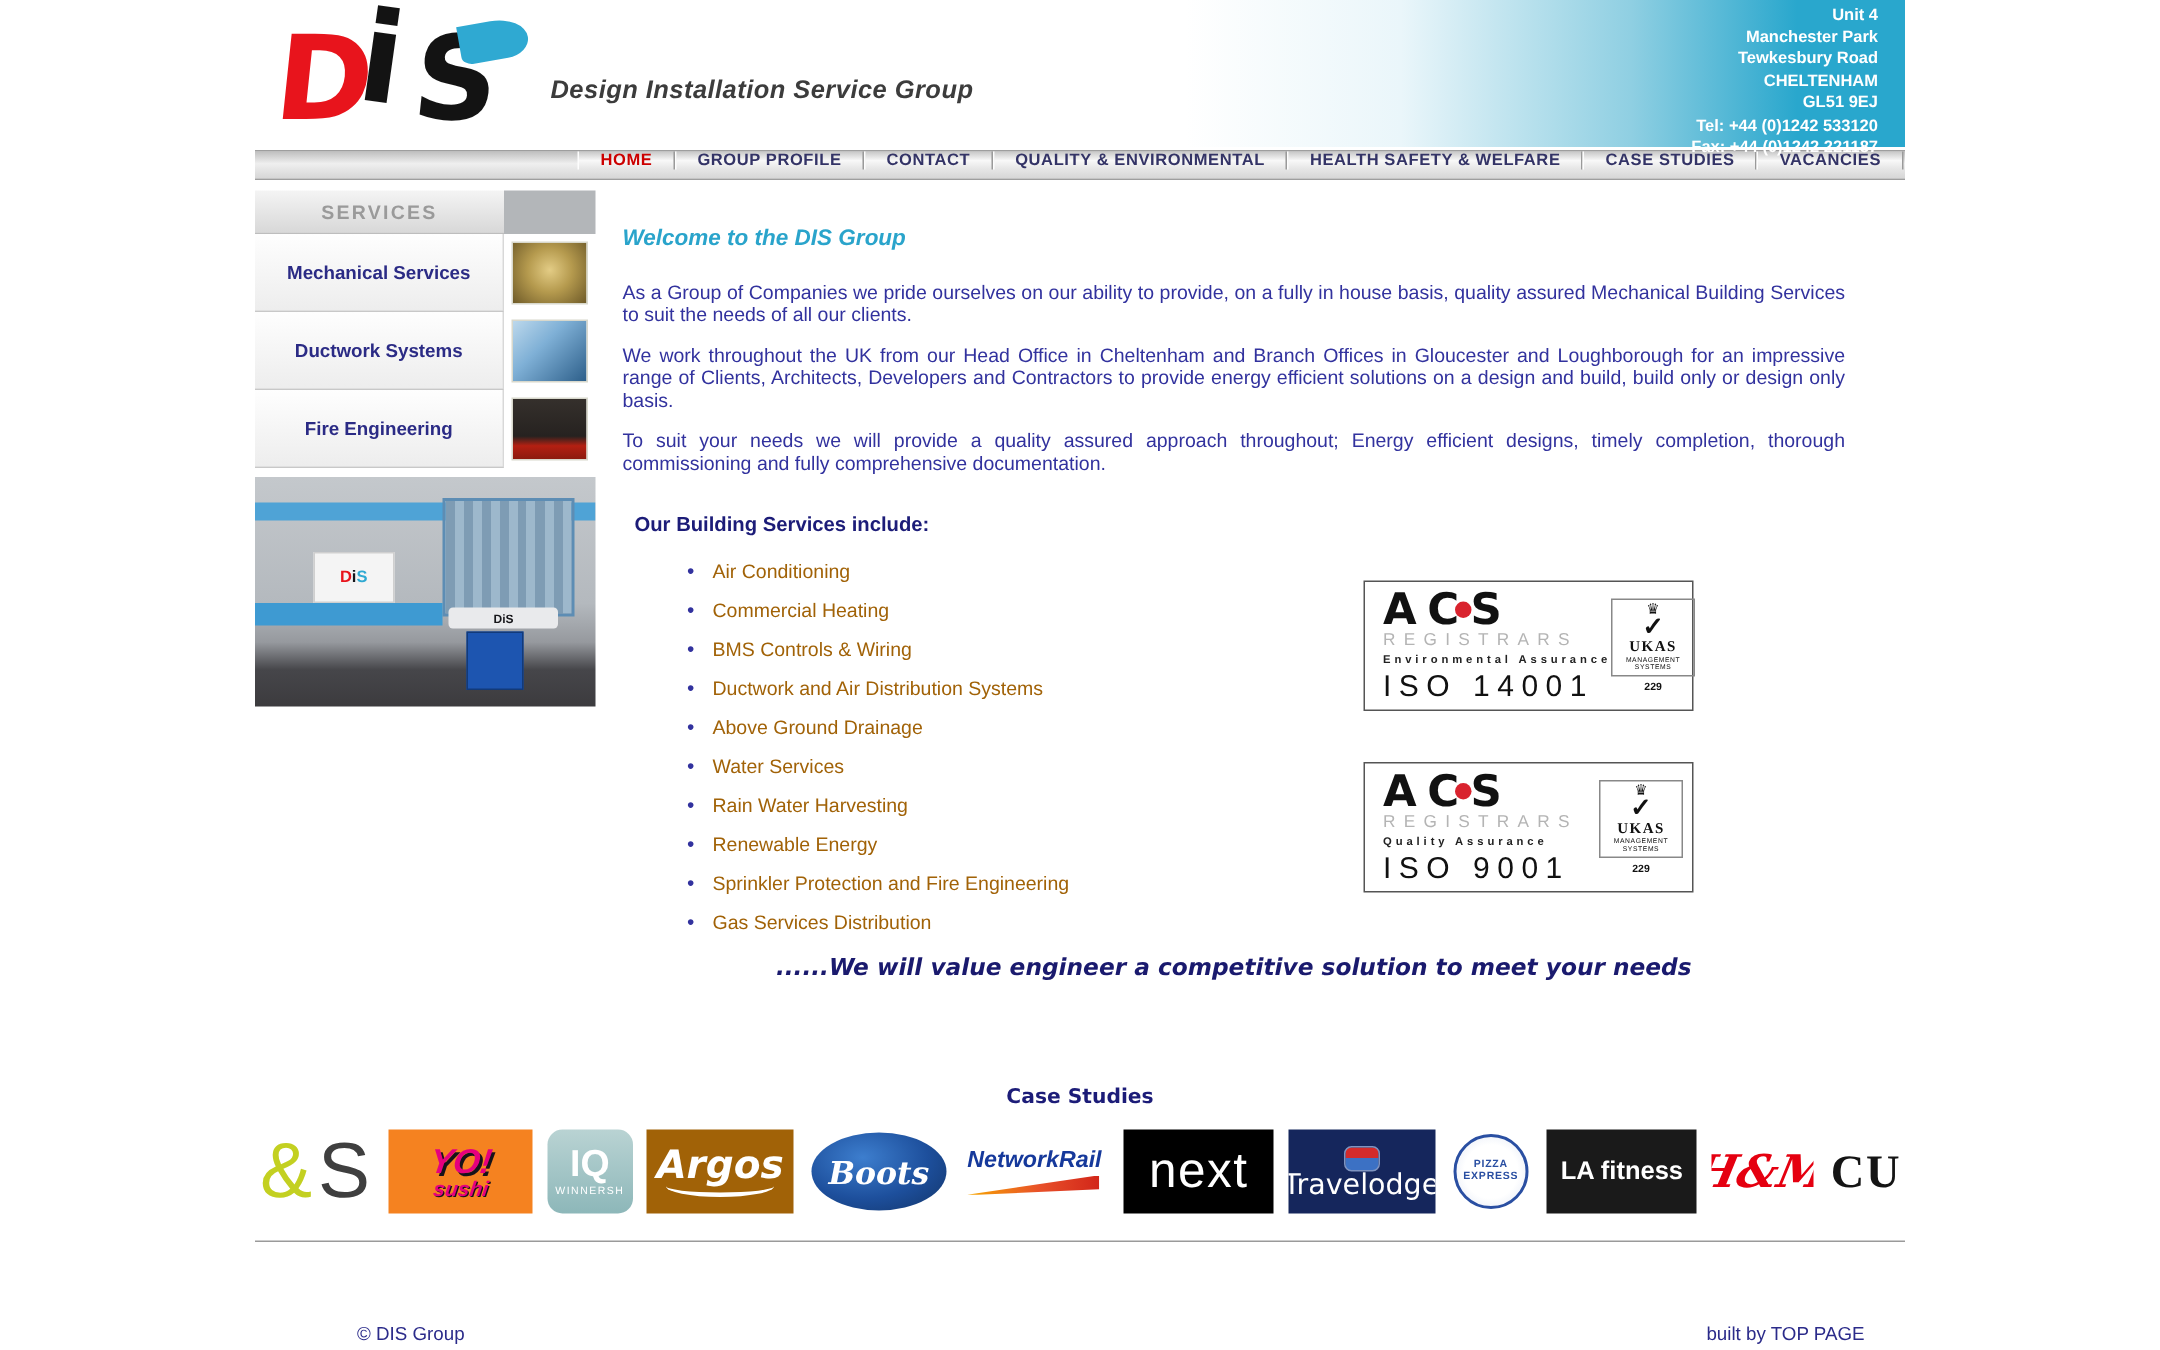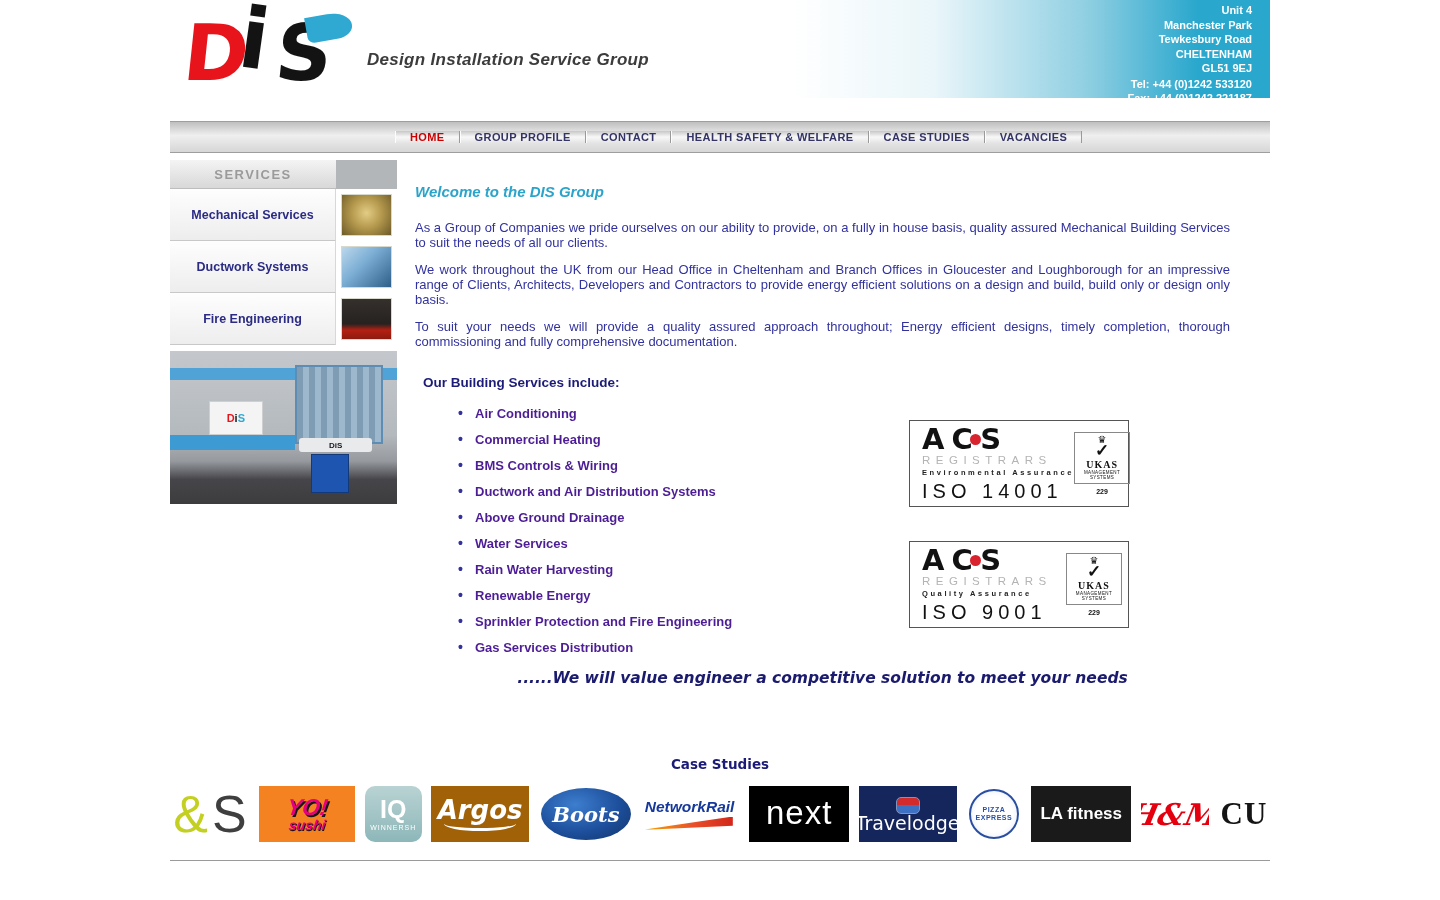--- a/index.html
+++ b/index.html
@@ -32,23 +32,23 @@
     font-size:17px; color:#3c3c3c; letter-spacing:0.3px;
   }
   .header-address {
     position:absolute; right:18px; top:3px; text-align:right;
     color:#ffffff; font-weight:bold; font-size:11px; line-height:14.5px;
   }
   .header-address .tel-line { margin-top:1px; }
 
   
   .nav {
-    height:32px; display:flex; align-items:center;
+    height:20px; display:flex; align-items:flex-start;
     background:linear-gradient(180deg,#bfbfbf 0%,#efefef 45%,#d6d6d6 100%);
-    border-top:1px solid #9e9e9e; border-bottom:1px solid #9e9e9e;margin-top:21px;
+    border-top:1px solid #9e9e9e; border-bottom:1px solid #9e9e9e;
   }
   .nav-spacer { width:225px; border-right:1px solid #9a9a9a; }
   .nav-fill { flex:1; border-left:1px solid #f8f8f8; }
   .nav-btn {
     display:flex; align-items:center; justify-content:center;
     background:linear-gradient(180deg,#c7c7c7 0%,#f8f8f8 50%,#e4e4e4 100%);
     border-left:1px solid #fdfdfd; border-right:1px solid #9a9a9a;
     font-size:11px; font-weight:bold; color:#333366; letter-spacing:0.4px;
     cursor:pointer; white-space:nowrap; padding:0 14px;
   }
@@ -107,21 +107,21 @@
     background:#e9eaec; border-radius:3px; display:flex; align-items:center; justify-content:center;
     font-size:8px; font-weight:bold; color:#16161a;
   }
   .bp-door { position:absolute; left:62%; width:17%; top:67%; height:26%; background:#1d55b0; border:1px solid #123a7a; }
 
   
   .welcome { color:#2aa4cb; font-weight:bold; font-style:italic; font-size:15px; margin:23px 0 20px 0; }
   .para { color:#32329e; font-size:13px; line-height:15px; text-align:justify; max-width:815px; margin:0 0 12px 0; }
   .services-include { color:#1c1c78; font-weight:bold; font-size:13.5px; margin:26px 0 16px 8px; }
   ul.svc-list { list-style:none; margin:0 0 0 43px; padding:0; }
-  ul.svc-list li { color:#4c1d95; font-size:13px; margin-bottom:11px; position:relative; padding-left:17px;font-weight:bold; }
+  ul.svc-list li { color:#a16207; font-size:13px; margin-bottom:11px; position:relative; padding-left:17px; }
   ul.svc-list li::before { content:"•"; position:absolute; left:0; top:-1px; color:#32329e; font-size:14px; }
 
   
   .iso-badge {
     position:absolute; width:220px; height:87px; border:1px solid #555;
     background:#fff; display:flex; align-items:center; padding:6px 6px 6px 12px;
   }
   .iso-badge.b1 { left:512px; top:260px; }
   .iso-badge.b2 { left:512px; top:381px; }
   .acs-left { flex:1; }
@@ -231,20 +231,21 @@
       <div class="tel-line">Tel: +44 (0)1242 533120</div>
       <div>Fax: +44 (0)1242 221187</div>
     </div>
   </div>
 
   <div class="nav">
     <div class="nav-spacer"></div>
     <div class="nav-btn active">HOME</div>
     <div class="nav-btn">GROUP PROFILE</div>
     <div class="nav-btn">CONTACT</div>
+    <div class="nav-btn">QUALITY &amp; ENVIRONMENTAL</div>
     <div class="nav-btn">HEALTH SAFETY &amp; WELFARE</div>
     <div class="nav-btn">CASE STUDIES</div>
     <div class="nav-btn">VACANCIES</div>
     <div class="nav-fill"></div>
   </div>
   <div class="nav-gap"></div>
 
   <div class="content">
 
     <div class="sidebar">

